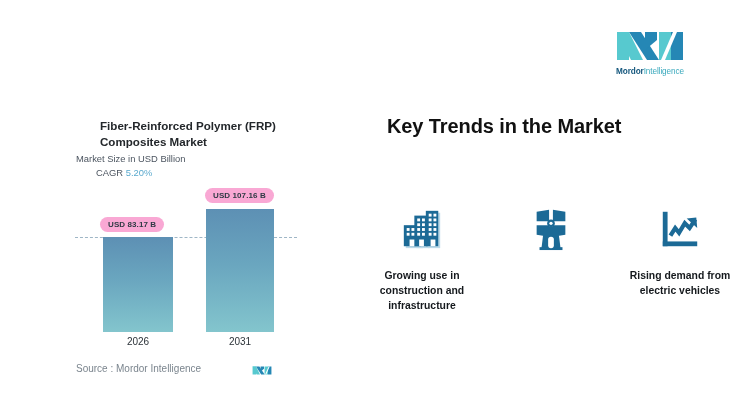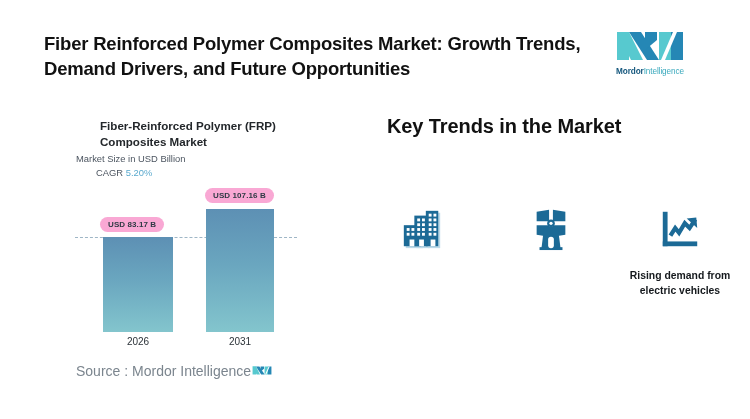--- a/index.html
+++ b/index.html
@@ -129,21 +129,21 @@
 
   .source-row {
     position: absolute;
     left: 76px; top: 266px;
     width: 210px;
     height: 14px;
   }
   .source-text {
     position: absolute;
     left: 0; top: 1px;
-    font-size: 14px;
+    font-size: 10px;
     color: #7b858e;
     white-space: nowrap;
   }
   .source-mark {
     position: absolute;
     left: 176px; top: 0px;
     width: 20px; height: 11px;
   }
 
   
@@ -185,21 +185,20 @@
     font-weight: bold;
     line-height: 1.42;
     text-align: center;
     color: #15191d;
   }
 </style>
 </head>
 <body>
 
 <div class="header">
-  <div class="header-title">Fiber Reinforced Polymer Composites Market: Growth Trends, Demand Drivers, and Future Opportunities</div>
 
   <div class="brand-logo">
     <div class="brand-mark">
       <svg viewBox="0 0 70 36" width="70" height="36" aria-hidden="true">
 
         <polygon points="2,4 14,4 14,32 2,32" fill="#57c9cf"></polygon>
         <polygon points="2,4 14,4 28,32 16,32" fill="#57c9cf"></polygon>
 
         <polygon points="14,4 26,4 44,32 32,32" fill="#2587b5"></polygon>
         <polygon points="30,4 42,4 42,12 30,22" fill="#2587b5"></polygon>
@@ -298,20 +297,21 @@
             <rect x="30" y="22" width="3" height="3"></rect>
               <rect x="35" y="22" width="3" height="3"></rect>
             <rect x="30" y="27" width="3" height="3"></rect>
               <rect x="35" y="27" width="3" height="3"></rect>
             <rect x="10" y="34" width="5" height="7"></rect>
             <rect x="20" y="34" width="5" height="7"></rect>
             <rect x="32" y="34" width="5" height="7"></rect>
           </g>
         </svg>
       </div>
+      <div class="trend-caption">Growing use in construction and infrastructure</div>
     </div>
 
     <div class="trend-col">
       <div class="trend-icon">
         <svg viewBox="0 0 46 46" width="44" height="44" aria-hidden="true">
           <g fill="#1c6a96">
 
             <polygon points="21,15 21,3 8,5 8,15"></polygon>
             <polygon points="25,15 25,3 38,5 38,15"></polygon>
             <polygon points="21,19 21,31 8,29 8,19"></polygon>

